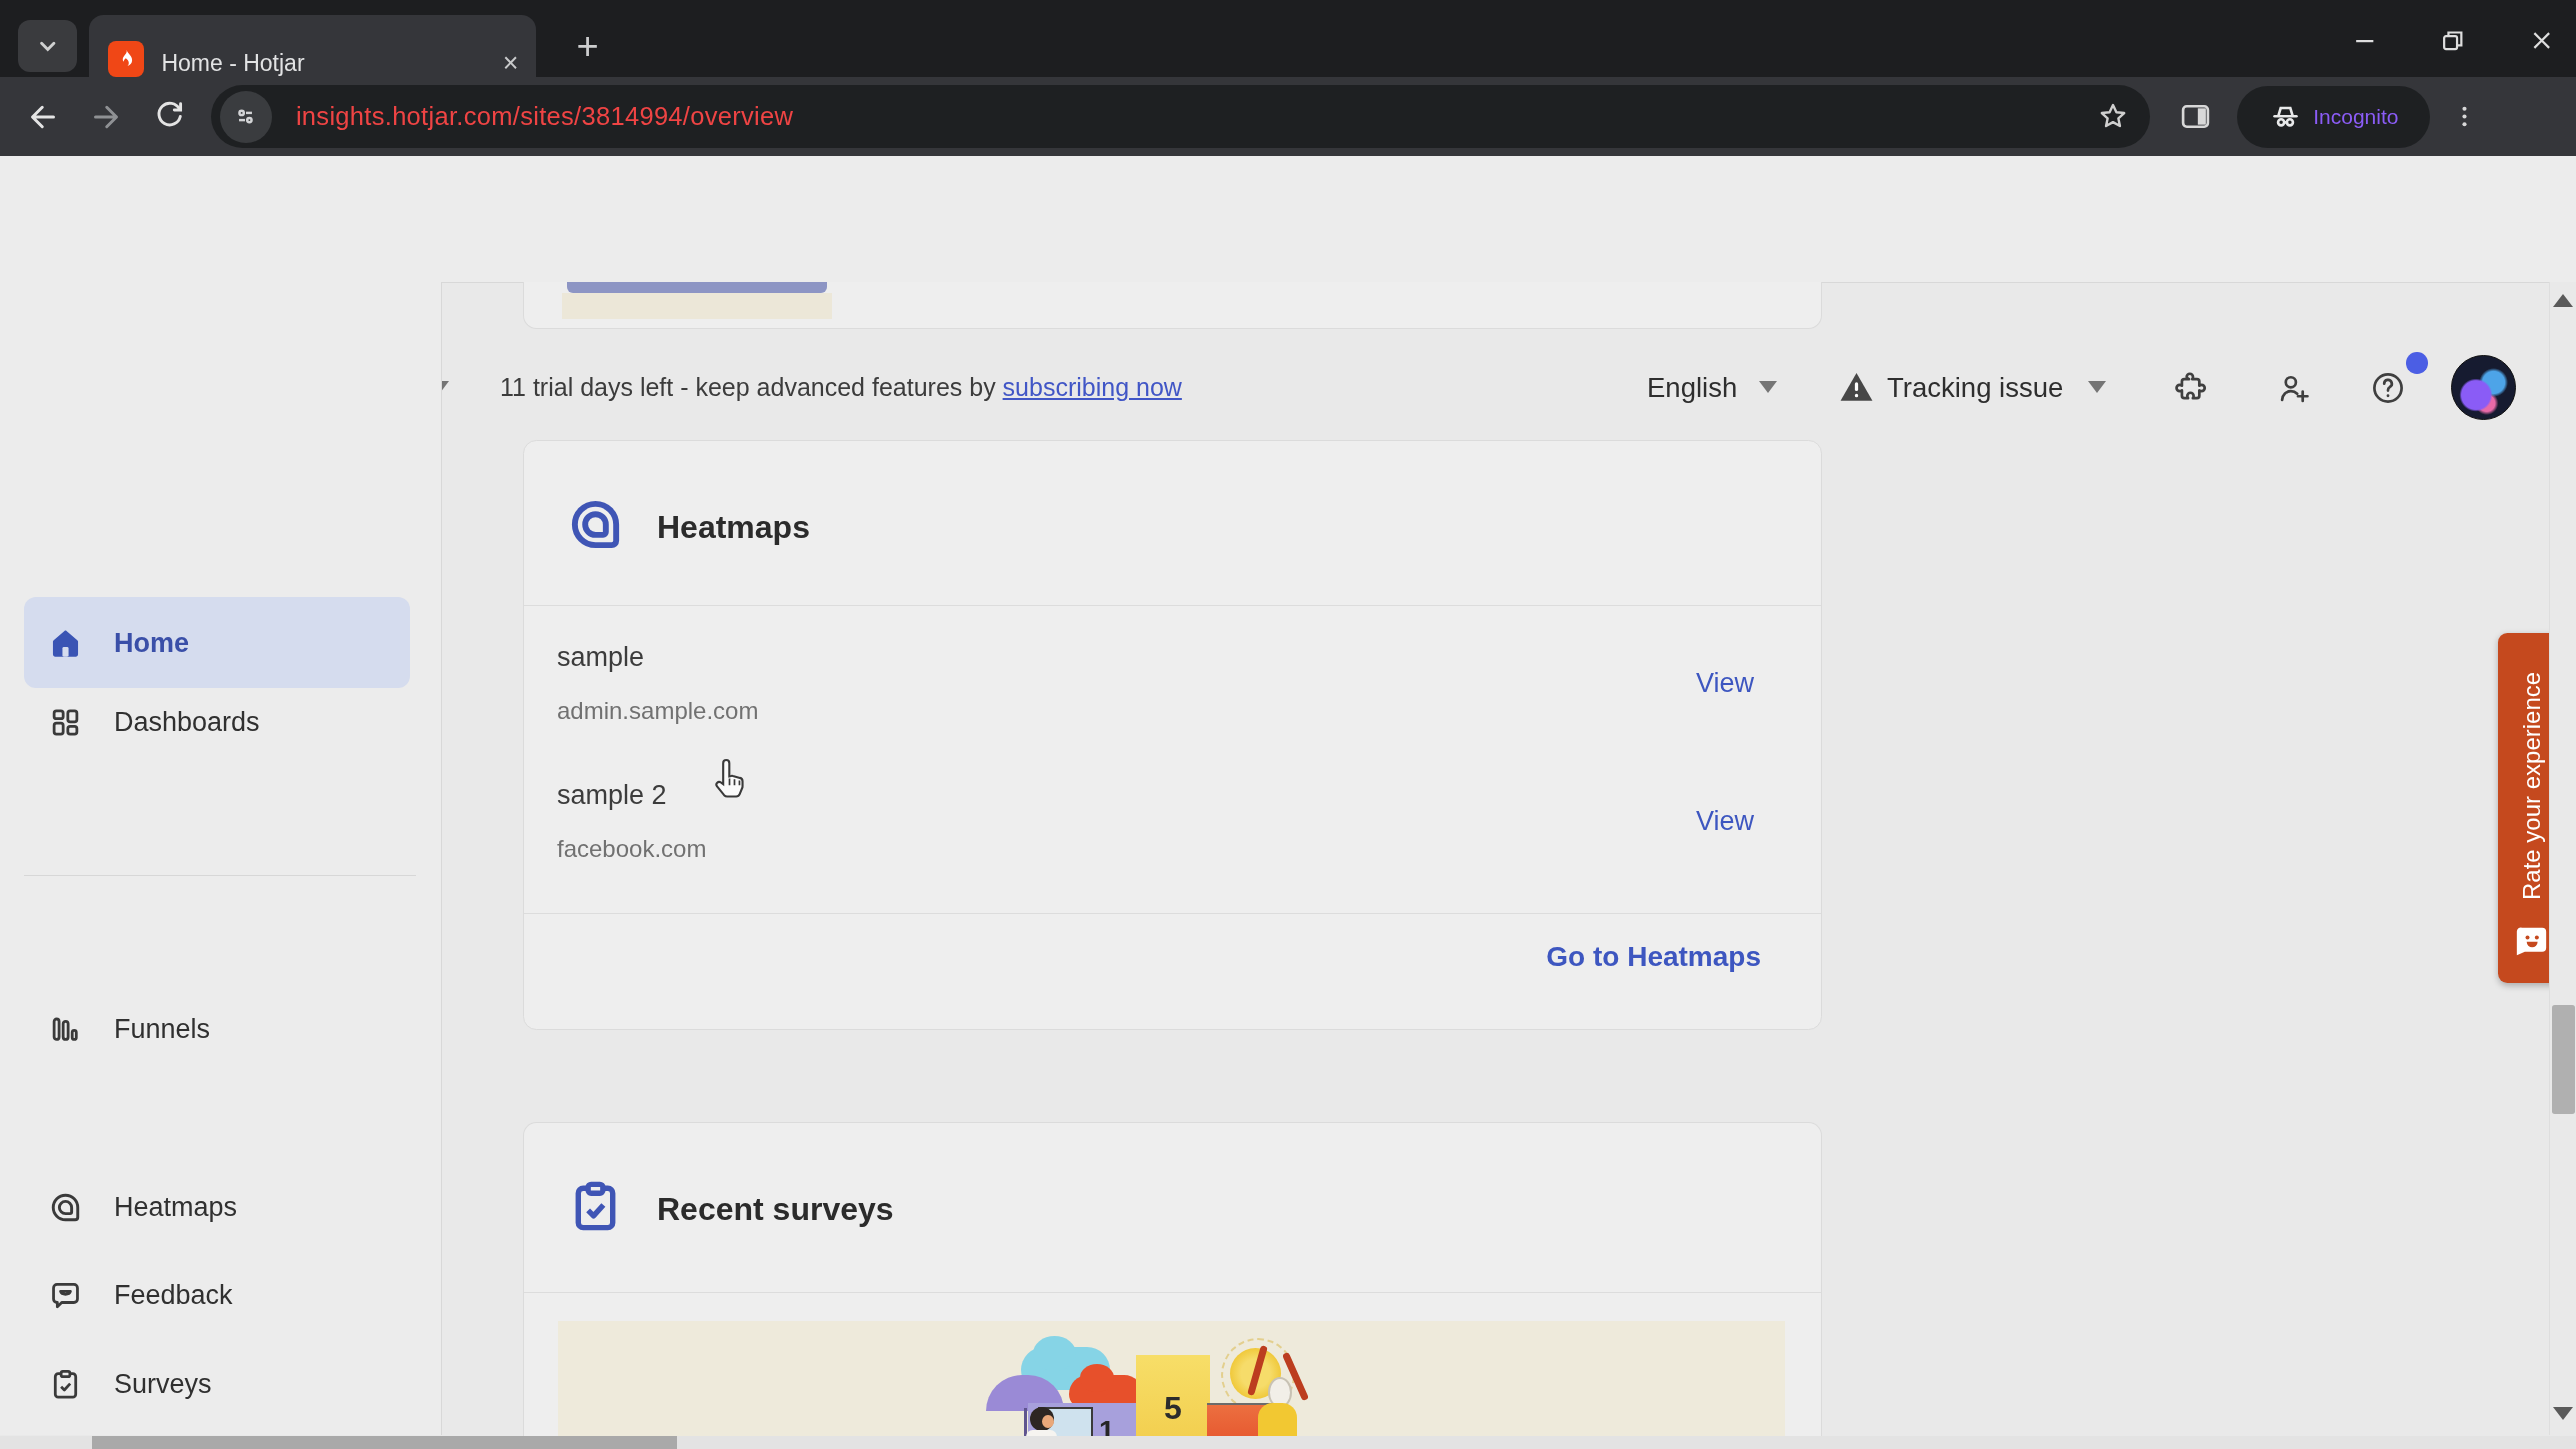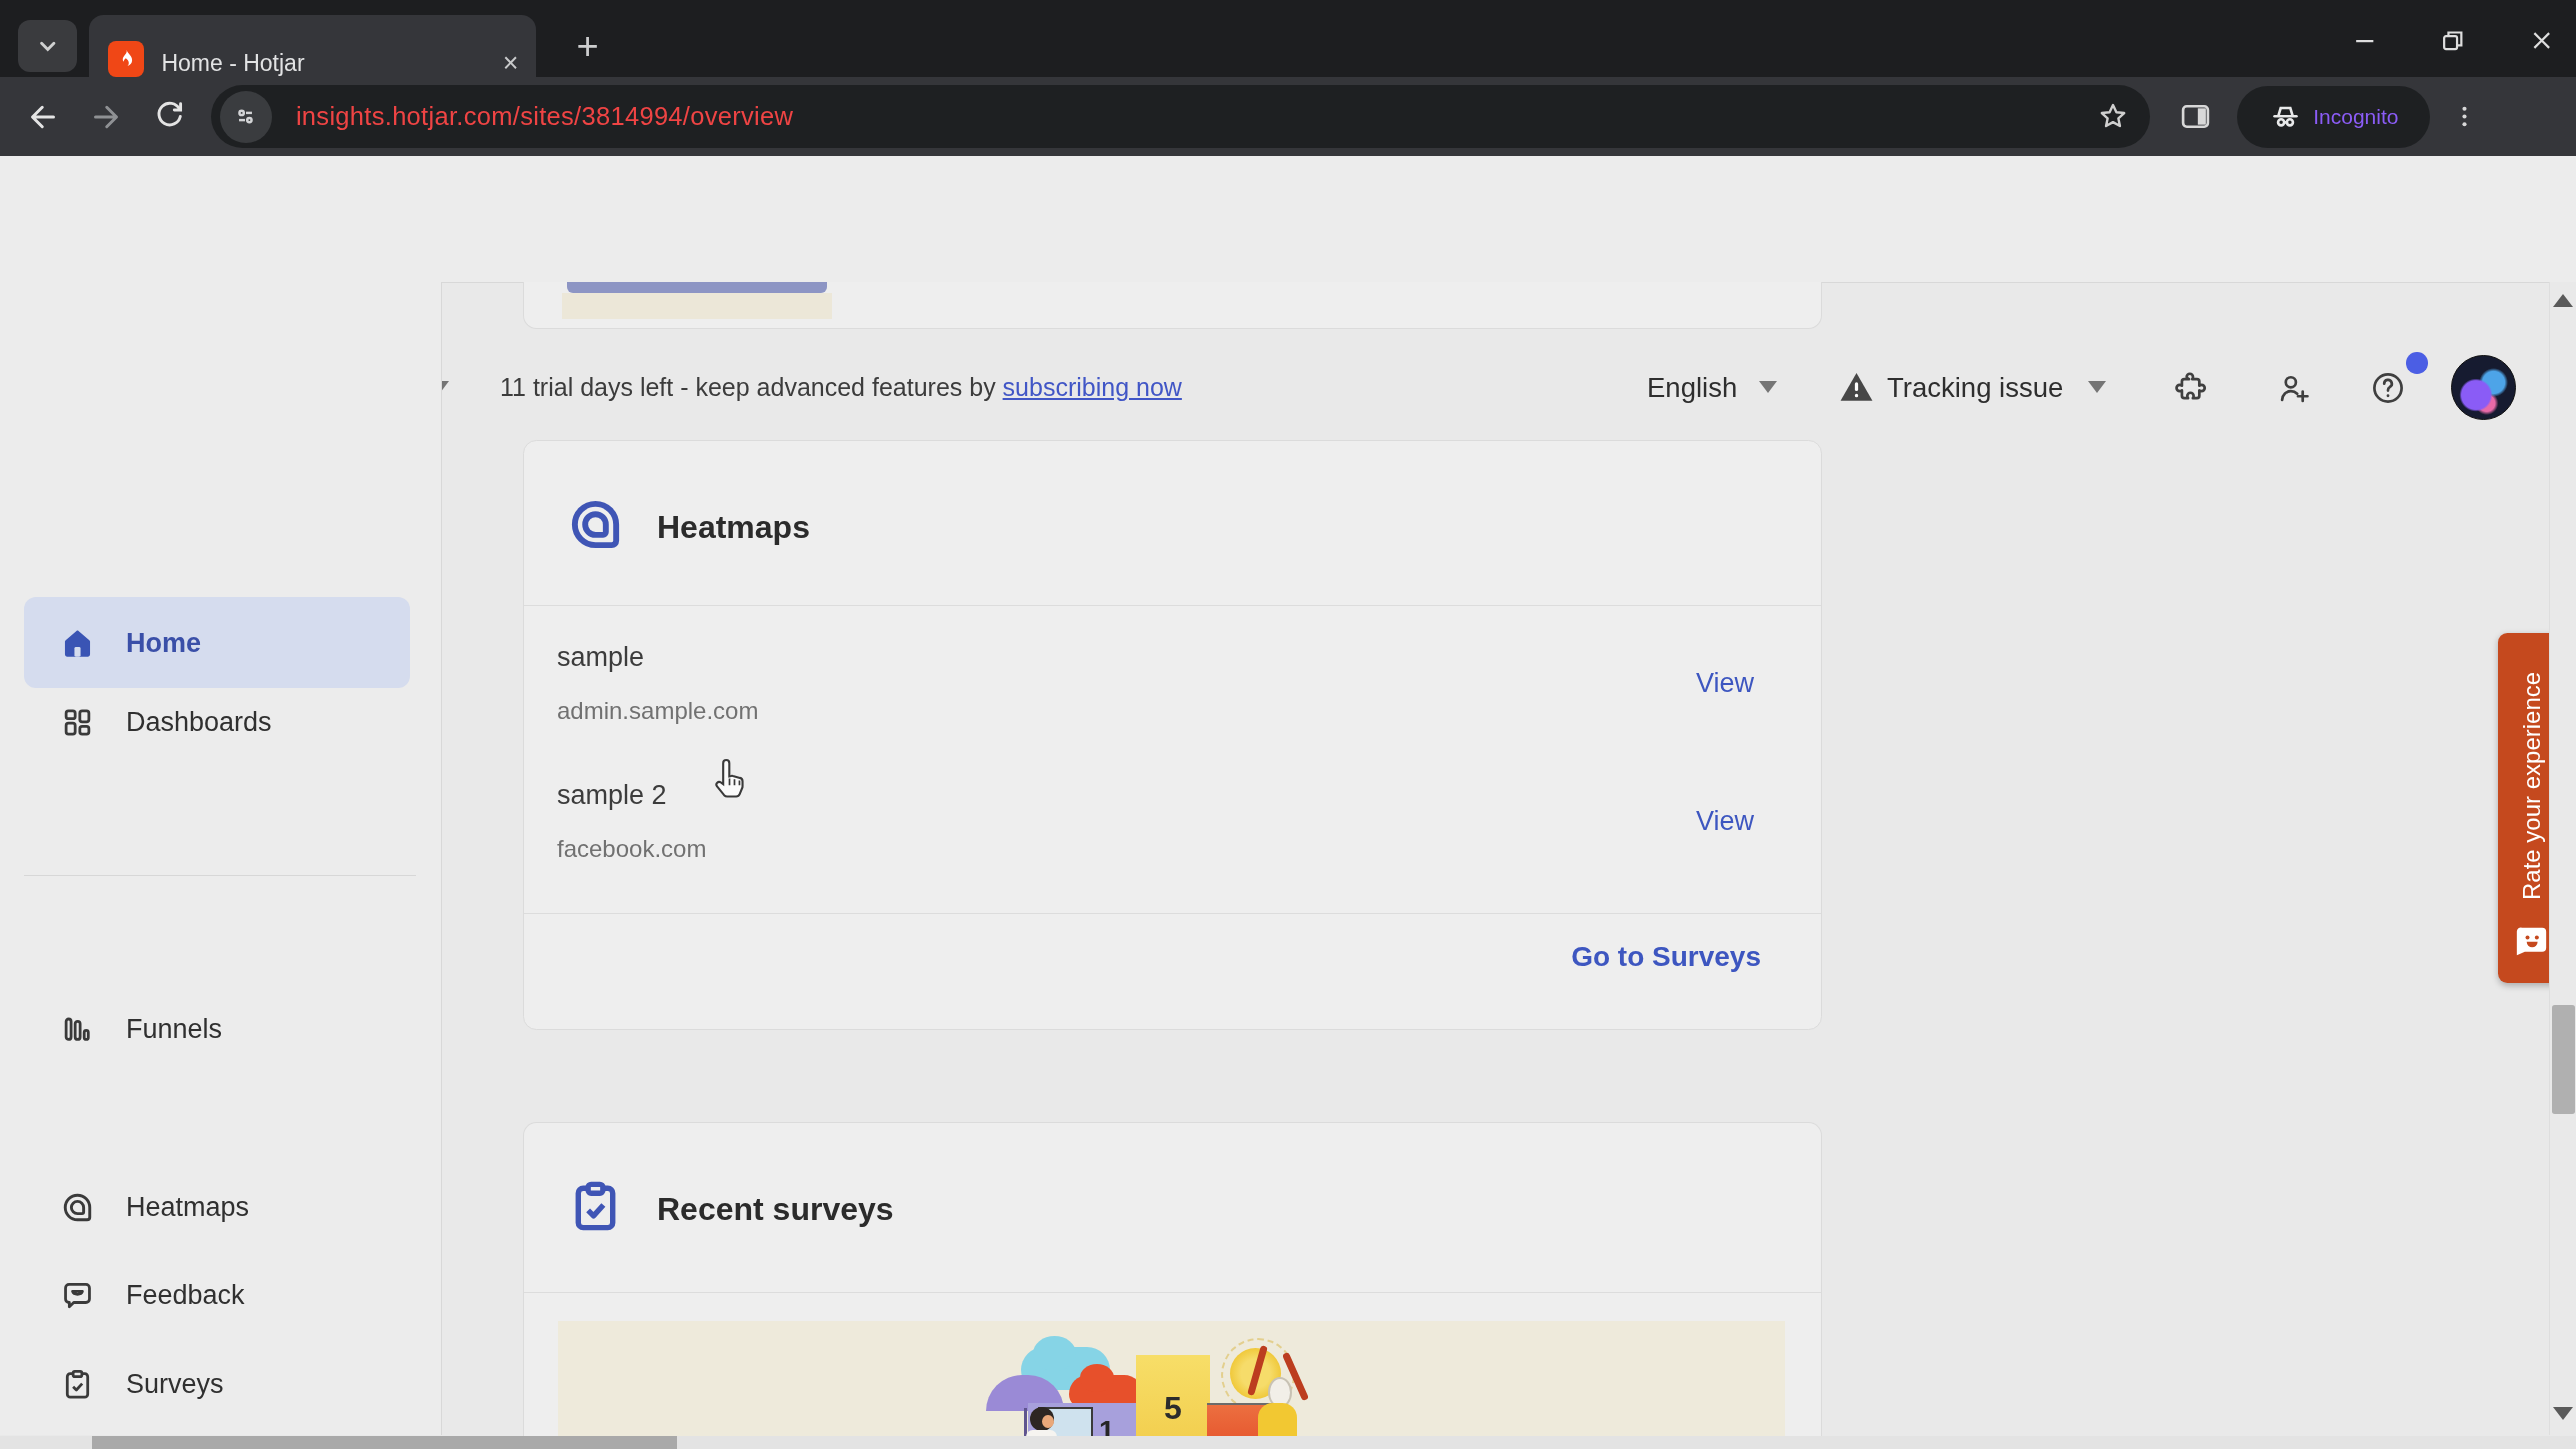--- a/index.html
+++ b/index.html
@@ -48,21 +48,21 @@
   .hdr-icon{display:flex;align-items:center;justify-content:center;}
   .notif-dot{left:2406px;top:196px;width:21.5px;height:21.5px;border-radius:50%;background:#4b5ee4;}
   .avatar{left:2451px;top:199px;width:63px;height:63px;border-radius:50%;
           background:radial-gradient(circle at 38% 62%, #8a5cf6 0 26%, transparent 30%),
                      radial-gradient(circle at 66% 42%, #4da4e8 0 20%, transparent 26%),
                      radial-gradient(circle at 55% 75%, #e86aa8 0 14%, transparent 20%),#161b30;
           border:1.3px solid #111;}
 
   
   .sidebar{left:0;top:282px;width:441px;height:1153px;background:#ececec;border-right:1.3px solid #d8d8d8;}
-  .navitem{position:absolute;left:12px;width:441px;height:89px;display:flex;align-items:center;}
+  .navitem{position:absolute;left:0;width:441px;height:89px;display:flex;align-items:center;}
   .navitem .ic{width:35px;height:35px;margin-left:48px;color:#3a3a3a;}
   .navitem .lbl{margin-left:31px;font-size:27px;color:#303030;}
   .activepill{left:24px;top:315px;width:386px;height:91px;border-radius:12px;background:#d5dcee;}
   .navitem.active .ic{color:#3a54b4;}
   .navitem.active .lbl{color:#3a4fa8;font-weight:600;}
   .side-divider{left:24px;top:593px;width:392px;height:1.3px;background:#d7d7d7;}
 
   
   .card{background:#eeeeee;border:1.3px solid #dbdbdb;}
   .partialcard{left:523px;top:282px;width:1297px;height:46px;border-top:none;border-radius:0 0 13.4px 13.4px;}
@@ -375,21 +375,21 @@
     <div class="rowdomain" style="top:256px;">admin.sample.com</div>
     <div class="viewlink" style="top:227px;">View</div>
   </div>
   <div>
     <div class="rowname" style="top:339px;">sample 2</div>
     <div class="rowdomain" style="top:394px;">facebook.com</div>
     <div class="viewlink" style="top:365px;">View</div>
   </div>
 
   <div class="carddiv" style="top:472px;"></div>
-  <div class="footerlink">Go to Surveys</div>
+  <div class="footerlink">Go to Heatmaps</div>
 </div>
 
 <div class="abs card svcard">
   <div class="cardhead-icon">
     <svg width="59" height="59" viewBox="0 0 24 24" fill="none" stroke="currentColor" stroke-width="2.2" stroke-linejoin="round">
         <rect x="5" y="4.6" width="14" height="16" rx="2"></rect>
         <rect x="9" y="3" width="6" height="3.6" rx="1.2" fill="#eeeeee"></rect>
         <path d="M9 13.6l2.2 2.2 4-4.4"></path>
       </svg>
   </div>

